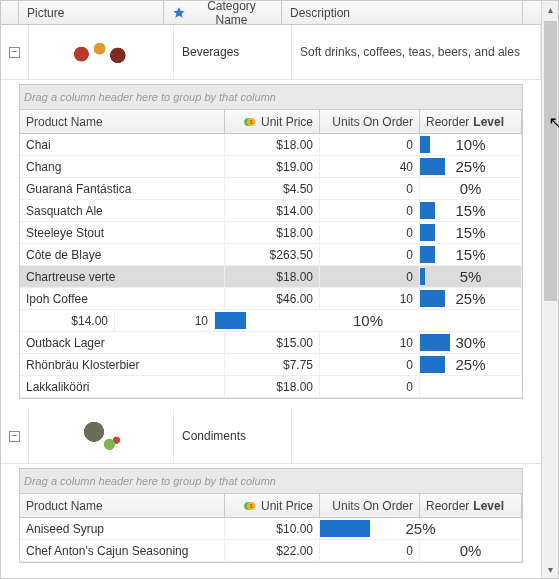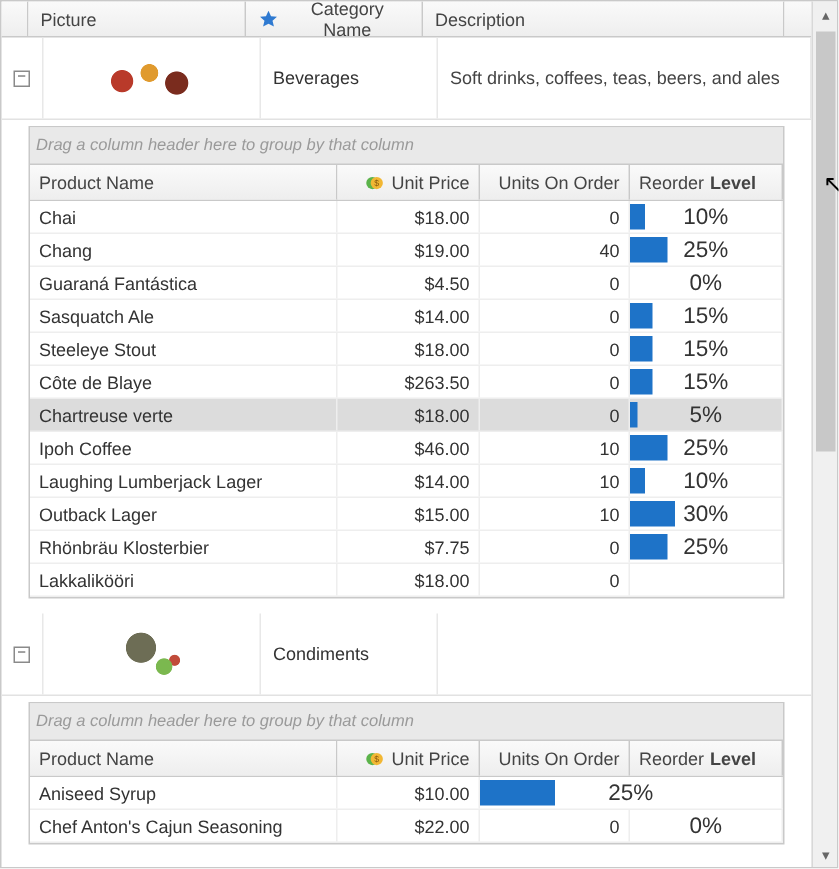--- a/index.html
+++ b/index.html
@@ -294,21 +294,20 @@
           <div class="detail-row">
             <div class="dcell dcol-name">Ipoh Coffee</div>
             <div class="dcell dcol-price">$46.00</div>
             <div class="dcell dcol-units">10</div>
             <div class="dcell dcol-reorder reorder-cell">
               <div class="reorder-bar" style="width:25%"></div>
               <div class="reorder-text">25%</div>
             </div>
           </div>
           <div class="detail-row">
-            <div class="dcell dcol-name">Laughing Lumberjack Lager</div>
             <div class="dcell dcol-price">$14.00</div>
             <div class="dcell dcol-units">10</div>
             <div class="dcell dcol-reorder reorder-cell">
               <div class="reorder-bar" style="width:10%"></div>
               <div class="reorder-text">10%</div>
             </div>
           </div>
           <div class="detail-row">
             <div class="dcell dcol-name">Outback Lager</div>
             <div class="dcell dcol-price">$15.00</div>

